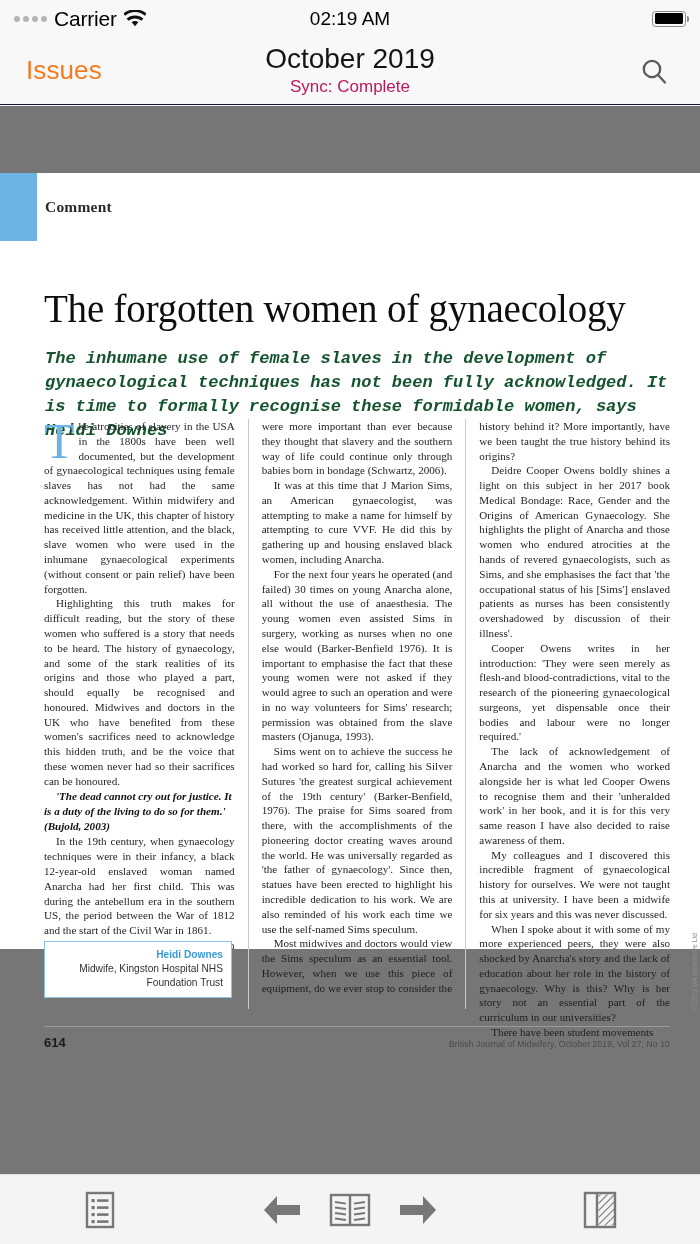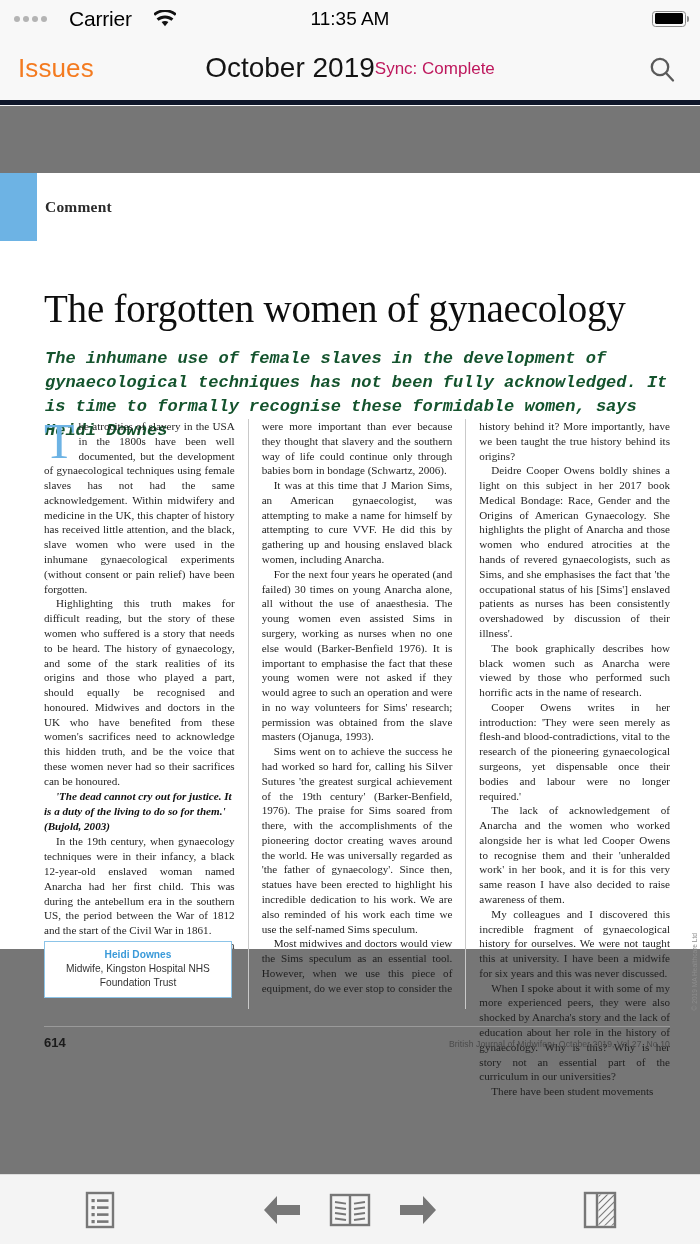--- a/index.html
+++ b/index.html
@@ -10,21 +10,21 @@
     -webkit-font-smoothing:antialiased;
   }
   .app{width:700px;height:1244px;position:relative;background:#f7f7f7;}
 
   
   .statusbar{
     height:37px;background:#f8f8f8;
     display:flex;align-items:center;position:relative;
     padding:0 14px;box-sizing:border-box;
   }
-  .sb-left{display:flex;align-items:center;gap:22px;}
+  .sb-left{display:flex;align-items:center;gap:7px;}
   .dots{display:flex;gap:3px;align-items:center;}
   .dots i{width:6px;height:6px;border-radius:50%;background:#b4b4b4;display:block;}
   .carrier{font-size:21px;color:#000;letter-spacing:-0.2px;}
   .wifi{width:22px;height:17px;position:relative;display:inline-block;}
   .wifi svg{display:block;}
   .sb-center{
     position:absolute;left:0;right:0;text-align:center;
     font-size:19px;color:#000;pointer-events:none;
   }
   .sb-right{margin-left:auto;display:flex;align-items:center;}
@@ -34,30 +34,30 @@
   }
   .batt em{display:block;height:100%;background:#000;border-radius:1.4px;}
   .batt:after{
     content:"";position:absolute;right:-4px;top:4.5px;width:2.4px;height:6px;
     background:#8a8a8a;border-radius:0 2px 2px 0;
   }
 
   
   .navbar{
     height:68px;background:#f8f8f8;position:relative;
-    display:flex;align-items:center;padding:0 18px;box-sizing:border-box;
-    border-bottom:5px solid #0f172a;
+    display:flex;align-items:center;padding:0 26px;box-sizing:border-box;
+    border-bottom:1px solid #0f172a;
   }
   .nav-back{
     color:#f47b20;font-size:26px;letter-spacing:0.1px;cursor:pointer;
     background:none;border:none;padding:0;font-family:inherit;
   }
   .nav-title-wrap{
     position:absolute;left:0;right:0;text-align:center;pointer-events:none;
-    display:flex;flex-direction:row;align-items:center;justify-content:center;
+    display:flex;flex-direction:column;align-items:center;justify-content:center;
   }
   .nav-title{font-size:28px;color:#141414;line-height:1.1;}
   .nav-sub{font-size:17px;color:#be185d;margin-top:2px;}
   .nav-search{margin-left:auto;cursor:pointer;width:40px;height:40px;
     display:flex;align-items:center;justify-content:center;}
 
   
   .reader{
     position:absolute;left:0;right:0;top:106px;bottom:69px;
     background:#767676;overflow:hidden;
@@ -110,21 +110,21 @@
     padding:2px 3px 0 0;margin-right:1px;
   }
   .pullquote{
     font-weight:bold;font-style:italic;color:#111;
     margin:9px 0 9px 10px;text-indent:0;text-align:left;line-height:1.38;
   }
   .authorbox{
     position:absolute;left:0;top:522px;width:188px;
     border:1px solid #8cc4e8;box-sizing:border-box;
     padding:6px 8px 8px 8px;background:#fff;
-    font-family:"Liberation Sans",sans-serif;text-align:center;
+    font-family:"Liberation Sans",sans-serif;text-align:right;
   }
   .authorbox .an{color:#3a9ad9;font-weight:bold;font-size:10.2px;line-height:1.35;}
   .authorbox .ar{color:#333;font-size:10.2px;line-height:1.35;}
 
   
   .page-rule{
     position:absolute;left:44px;right:30px;top:853px;height:1px;background:#9a9a9a;
   }
   .folio{
     position:absolute;left:44px;top:862px;
@@ -174,21 +174,21 @@
       </span>
       <span class="carrier">Carrier</span>
       <span class="wifi">
         <svg width="22" height="17" viewBox="0 0 22 17">
           <path d="M11 16.2 7.6 12.1c1.9-1.6 4.9-1.6 6.8 0L11 16.2z" fill="#111"></path>
           <path d="M11 8.4c-2.5 0-4.8.9-6.5 2.4L2.6 8.6C4.9 6.6 7.8 5.4 11 5.4s6.1 1.2 8.4 3.2l-1.9 2.2c-1.7-1.5-4-2.4-6.5-2.4z" fill="#111"></path>
           <path d="M11 2.1C7.2 2.1 3.7 3.5 1.1 5.8L-.8 3.6C2.3.9 6.4-.7 11-.7s8.7 1.6 11.8 4.3l-1.9 2.2C18.3 3.5 14.8 2.1 11 2.1z" fill="#111"></path>
         </svg>
       </span>
     </div>
-    <div class="sb-center">11:35 AM</div>
+    <div class="sb-center">02:19 AM</div>
     <div class="sb-right">
       <span class="batt">
           <em></em>
         </span>
     </div>
   </div>
 
   <div class="navbar">
     <button class="nav-back">Issues</button>
     <div class="nav-title-wrap">
@@ -231,21 +231,20 @@
           <p class="noind">were more important than ever because they thought that slavery and the southern way of life could continue only through babies born in bondage (Schwartz, 2006).</p>
           <p>It was at this time that J Marion Sims, an American gynaecologist, was attempting to make a name for himself by attempting to cure VVF. He did this by gathering up and housing enslaved black women, including Anarcha.</p>
           <p>For the next four years he operated (and failed) 30 times on young Anarcha alone, all without the use of anaesthesia. The young women even assisted Sims in surgery, working as nurses when no one else would (Barker-Benfield 1976). It is important to emphasise the fact that these young women were not asked if they would agree to such an operation and were in no way volunteers for Sims' research; permission was obtained from the slave masters (Ojanuga, 1993).</p>
           <p>Sims went on to achieve the success he had worked so hard for, calling his Silver Sutures 'the greatest surgical achievement of the 19th century' (Barker-Benfield, 1976). The praise for Sims soared from there, with the accomplishments of the pioneering doctor creating waves around the world. He was universally regarded as 'the father of gynaecology'. Since then, statues have been erected to highlight his incredible dedication to his work. We are also reminded of his work each time we use the self-named Sims speculum.</p>
           <p>Most midwives and doctors would view the Sims speculum as an essential tool. However, when we use this piece of equipment, do we ever stop to consider the</p>
         </div>
 
         <div class="col">
           <p class="noind">history behind it? More importantly, have we been taught the true history behind its origins?</p>
           <p>Deidre Cooper Owens boldly shines a light on this subject in her 2017 book Medical Bondage: Race, Gender and the Origins of American Gynaecology. She highlights the plight of Anarcha and those women who endured atrocities at the hands of revered gynaecologists, such as Sims, and she emphasises the fact that 'the occupational status of his [Sims'] enslaved patients as nurses has been consistently overshadowed by discussion of their illness'.</p>
-          <p>The book graphically describes how black women such as Anarcha were viewed by those who performed such horrific acts in the name of research.</p>
           <p>Cooper Owens writes in her introduction: 'They were seen merely as flesh-and blood-contradictions, vital to the research of the pioneering gynaecological surgeons, yet dispensable once their bodies and labour were no longer required.'</p>
           <p>The lack of acknowledgement of Anarcha and the women who worked alongside her is what led Cooper Owens to recognise them and their 'unheralded work' in her book, and it is for this very same reason I have also decided to raise awareness of them.</p>
           <p>My colleagues and I discovered this incredible fragment of gynaecological history for ourselves. We were not taught this at university. I have been a midwife for six years and this was never discussed.</p>
           <p>When I spoke about it with some of my more experienced peers, they were also shocked by Anarcha's story and the lack of education about her role in the history of gynaecology. Why is this? Why is her story not an essential part of the curriculum in our universities?</p>
           <p>There have been student movements</p>
         </div>
 
       </div>
 
       <div class="copyright">© 2019 MA Healthcare Ltd</div>

